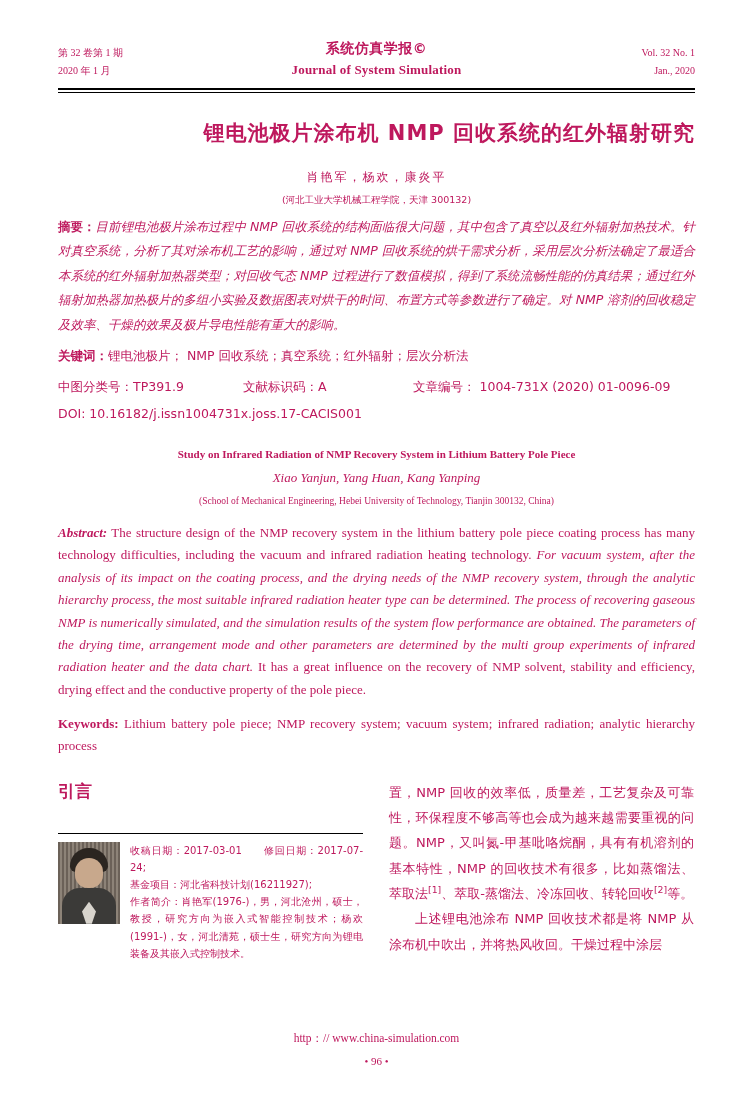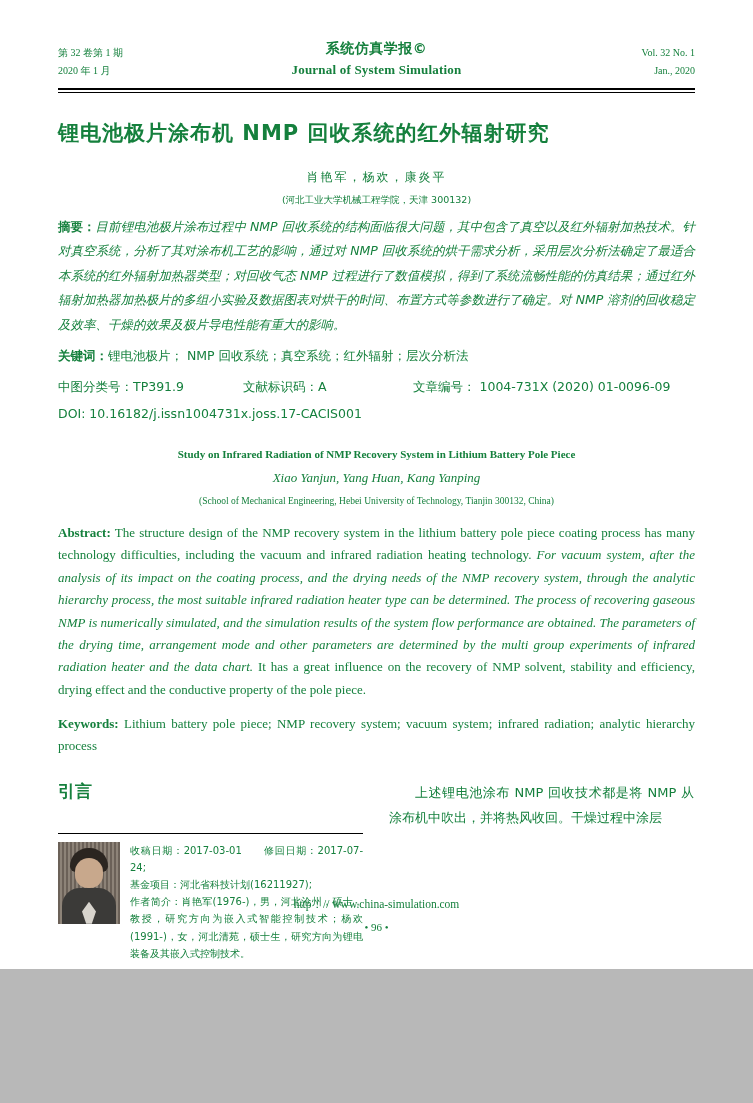--- a/index.html
+++ b/index.html
@@ -2,26 +2,26 @@
 <html><head>
 <meta charset="utf-8">
 <style>
   html, body {
     margin: 0;
     padding: 0;
     background: #b8b8b8;
   }
   .page {
     width: 753px;
-    height: 969px;
+    height: 1103px;
     background: #ffffff;
     position: relative;
     margin: 0 auto;
     font-family: "Liberation Serif", serif;
-    color: #15803d;
+    color: #be185d;
     box-sizing: border-box;
     overflow: hidden;
   }
   .inner {
     position: absolute;
     left: 58px;
     top: 40px;
     width: 637px;
   }
 
@@ -60,21 +60,21 @@
   }
   .rule-double {
     border-top: 2px solid #000;
     border-bottom: 1px solid #000;
     height: 2px;
     margin-top: 5px;
   }
 
   
   .title-cn {
-    text-align: left;
+    text-align: right;
     font-size: 21px;
     font-weight: bold;
     font-family: "DejaVu Sans", sans-serif;
     margin-top: 26px;
     letter-spacing: 1px;
   }
   .authors-cn {
     text-align: center;
     font-size: 12px;
     font-family: "DejaVu Sans", sans-serif;
@@ -147,21 +147,21 @@
     font-family: "Liberation Serif", serif;
     margin-top: 10px;
   }
   .abs-en {
     margin-top: 16px;
     font-size: 13px;
     font-family: "Liberation Serif", serif;
     line-height: 1.72;
     text-align: justify;
   }
-  .abs-en .lbl { font-weight: bold; }
+  .abs-en .lbl { font-weight: bold; font-style: italic; }
   .abs-en .it { font-style: italic; }
   .kw-en {
     margin-top: 12px;
     font-size: 13px;
     font-family: "Liberation Serif", serif;
     line-height: 1.72;
     text-align: justify;
   }
   .kw-en .lbl { font-weight: bold; }
 
@@ -325,20 +325,21 @@
           </div>
           <div class="fn-text">
             <div>收稿日期：2017-03-01　　修回日期：2017-07-24;</div>
             <div>基金项目：河北省科技计划(16211927);</div>
             <div>作者简介：肖艳军(1976-)，男，河北沧州，硕士，教授，研究方向为嵌入式智能控制技术；杨欢(1991-)，女，河北清苑，硕士生，研究方向为锂电装备及其嵌入式控制技术。</div>
           </div>
         </div>
       </div>
 
       <div class="col">
+        <div class="ptext">置，NMP 回收的效率低，质量差，工艺复杂及可靠性，环保程度不够高等也会成为越来越需要重视的问题。NMP，又叫氮-甲基吡咯烷酮，具有有机溶剂的基本特性，NMP 的回收技术有很多，比如蒸馏法、萃取法<sup>[1]</sup>、萃取-蒸馏法、冷冻回收、转轮回收<sup>[2]</sup>等。</div>
         <div class="ptext indent" style="margin-top:0">上述锂电池涂布 NMP 回收技术都是将 NMP 从涂布机中吹出，并将热风收回。干燥过程中涂层</div>
       </div>
     </div>
   </div>
 
   <div class="footer">
     <div class="url">http：// www.china-simulation.com</div>
     <div class="pageno">• 96 •</div>
   </div>
 </div>

